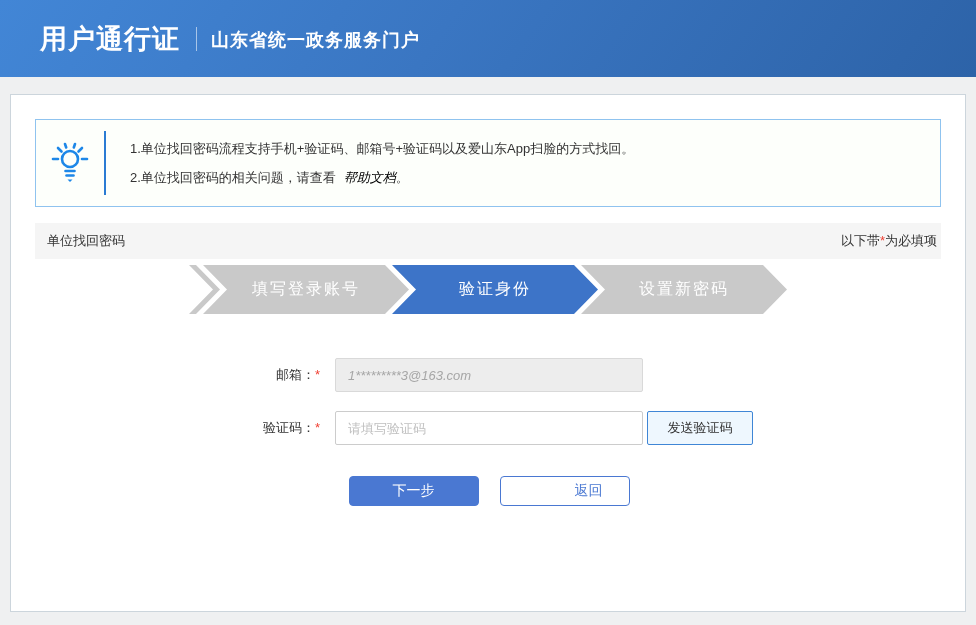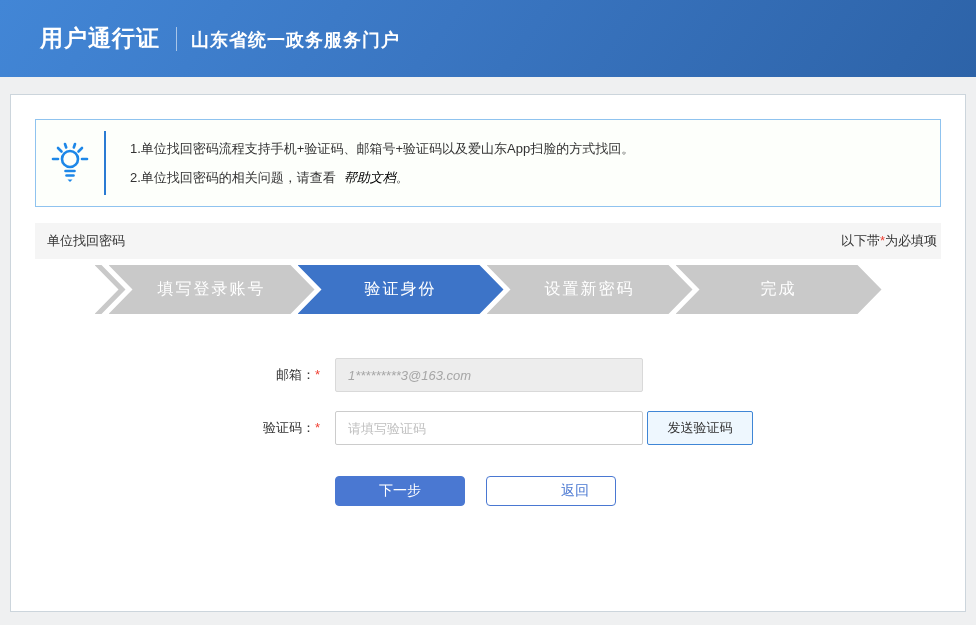--- a/index.html
+++ b/index.html
@@ -13,21 +13,21 @@
   }
 
   
   .header {
     height: 77px;
     background: linear-gradient(125deg, #4286d6 0%, #3a76c2 45%, #2d63a8 100%);
     display: flex; align-items: center;
     padding-left: 40px;
     color: #fff;
   }
-  .header .title { font-size: 23px; font-weight: bold; letter-spacing: 1px; }
+  .header .title { font-size: 27px; font-weight: bold; letter-spacing: 1px; }
   .header .divider {
     width: 1px; height: 24px; background: rgba(255,255,255,0.55);
     margin: 0 14px 0 16px;
   }
   .header .subtitle { font-size: 18px; font-weight: bold; letter-spacing: 1px; padding-top: 2px; }
 
   
   .card {
     background: #fff;
     border: 1px solid #ccd5dc;
@@ -104,21 +104,21 @@
   }
   .text-input:disabled { background: #ededed; color: #a6a6a6; border-color: #d9d9d9; font-style: italic; }
   .text-input::placeholder { color: #bfbfbf; }
   .send-btn {
     height: 34px; width: 106px;
     background: #eef7fe; border: 1px solid #3f86d6; border-radius: 2px;
     font-size: 13px; color: #333; cursor: pointer;
     font-family: "Liberation Sans", "DejaVu Sans", sans-serif;
   }
   .btn-row { margin-top: 31px; height: 30px; }
-  .btn-row .input-cell { display: flex; justify-content: flex-start; gap: 21px; }
+  .btn-row .input-cell { display: flex; justify-content: center; gap: 21px; }
   .btn {
     width: 130px; height: 30px; border-radius: 4px;
     font-size: 14px; cursor: pointer;
     font-family: "Liberation Sans", "DejaVu Sans", sans-serif;
   }
   .btn-primary { background: #4a78d2; border: 1px solid #4a78d2; color: #fff; }
   .btn-ghost { background: #fff; border: 1px solid #4a78d2; color: #4a78d2; padding-left: 48px; }
 </style>
 </head>
 <body>
@@ -162,23 +162,20 @@
     <div class="step-frag"></div>
     <div class="step">
         <span>填写登录账号</span>
       </div>
     <div class="step active">
         <span>验证身份</span>
       </div>
     <div class="step">
         <span>设置新密码</span>
       </div>
-    <div class="step">
-        <span>完成</span>
-      </div>
   </div>
 
   <div class="form">
 
     <div class="form-row">
       <div class="label-cell"><span>邮箱：</span><span class="red">*</span></div>
       <div class="input-cell">
         <input class="text-input" type="text" disabled="" value="1*********3@163.com" style="">
       </div>
       <div class="extra-cell"></div>

